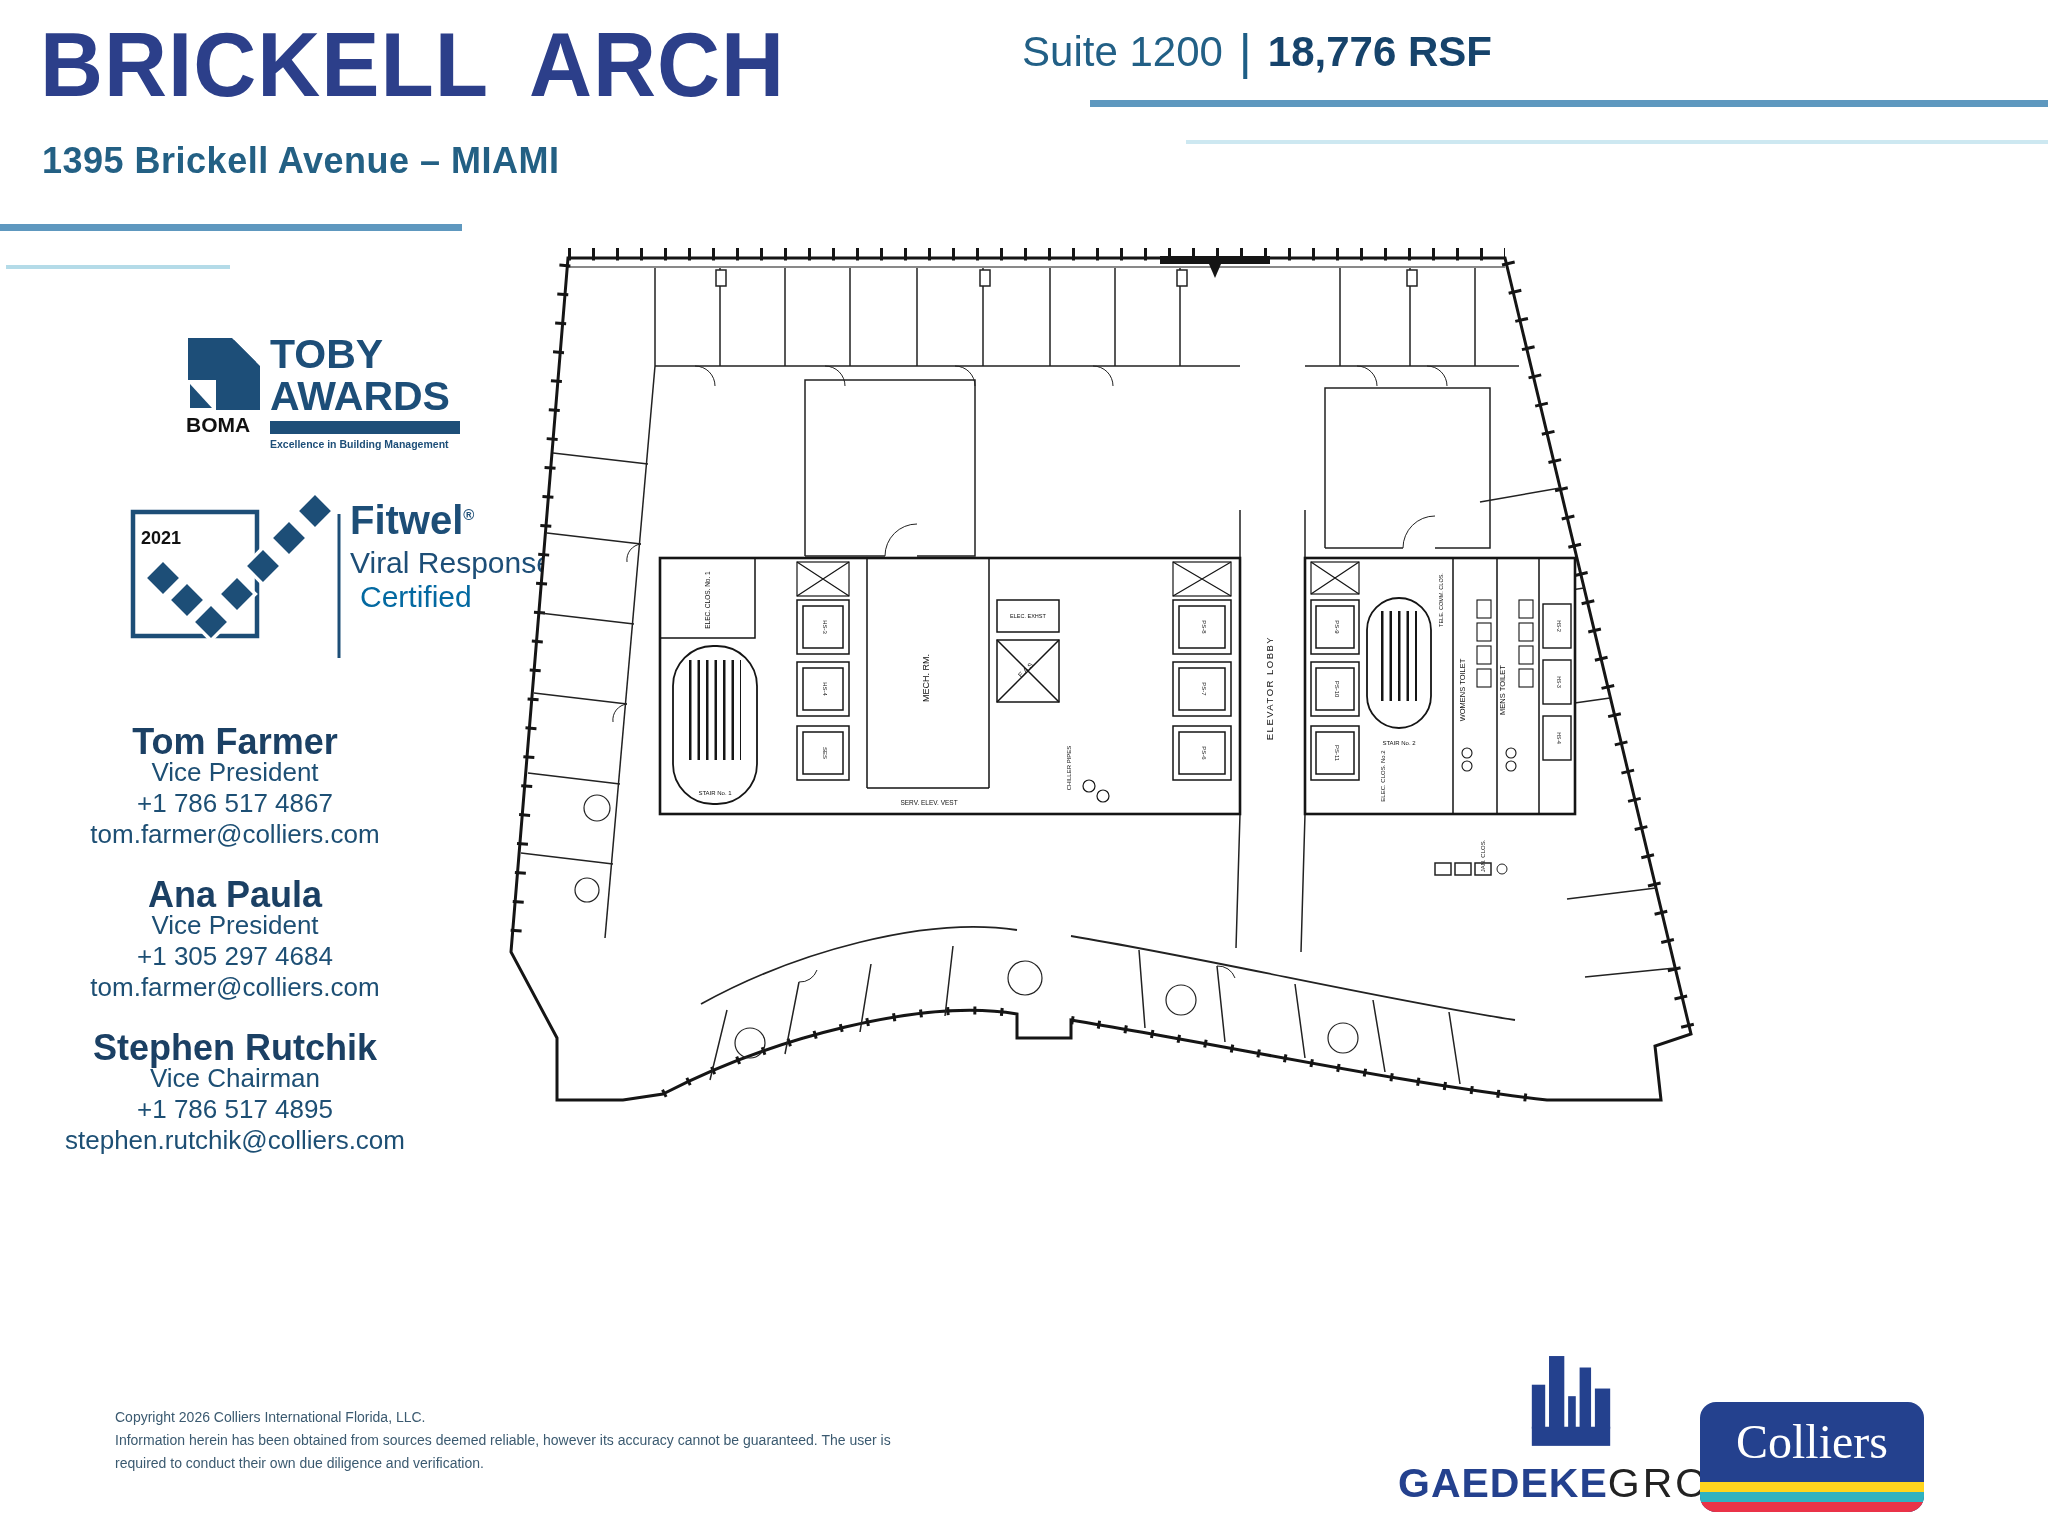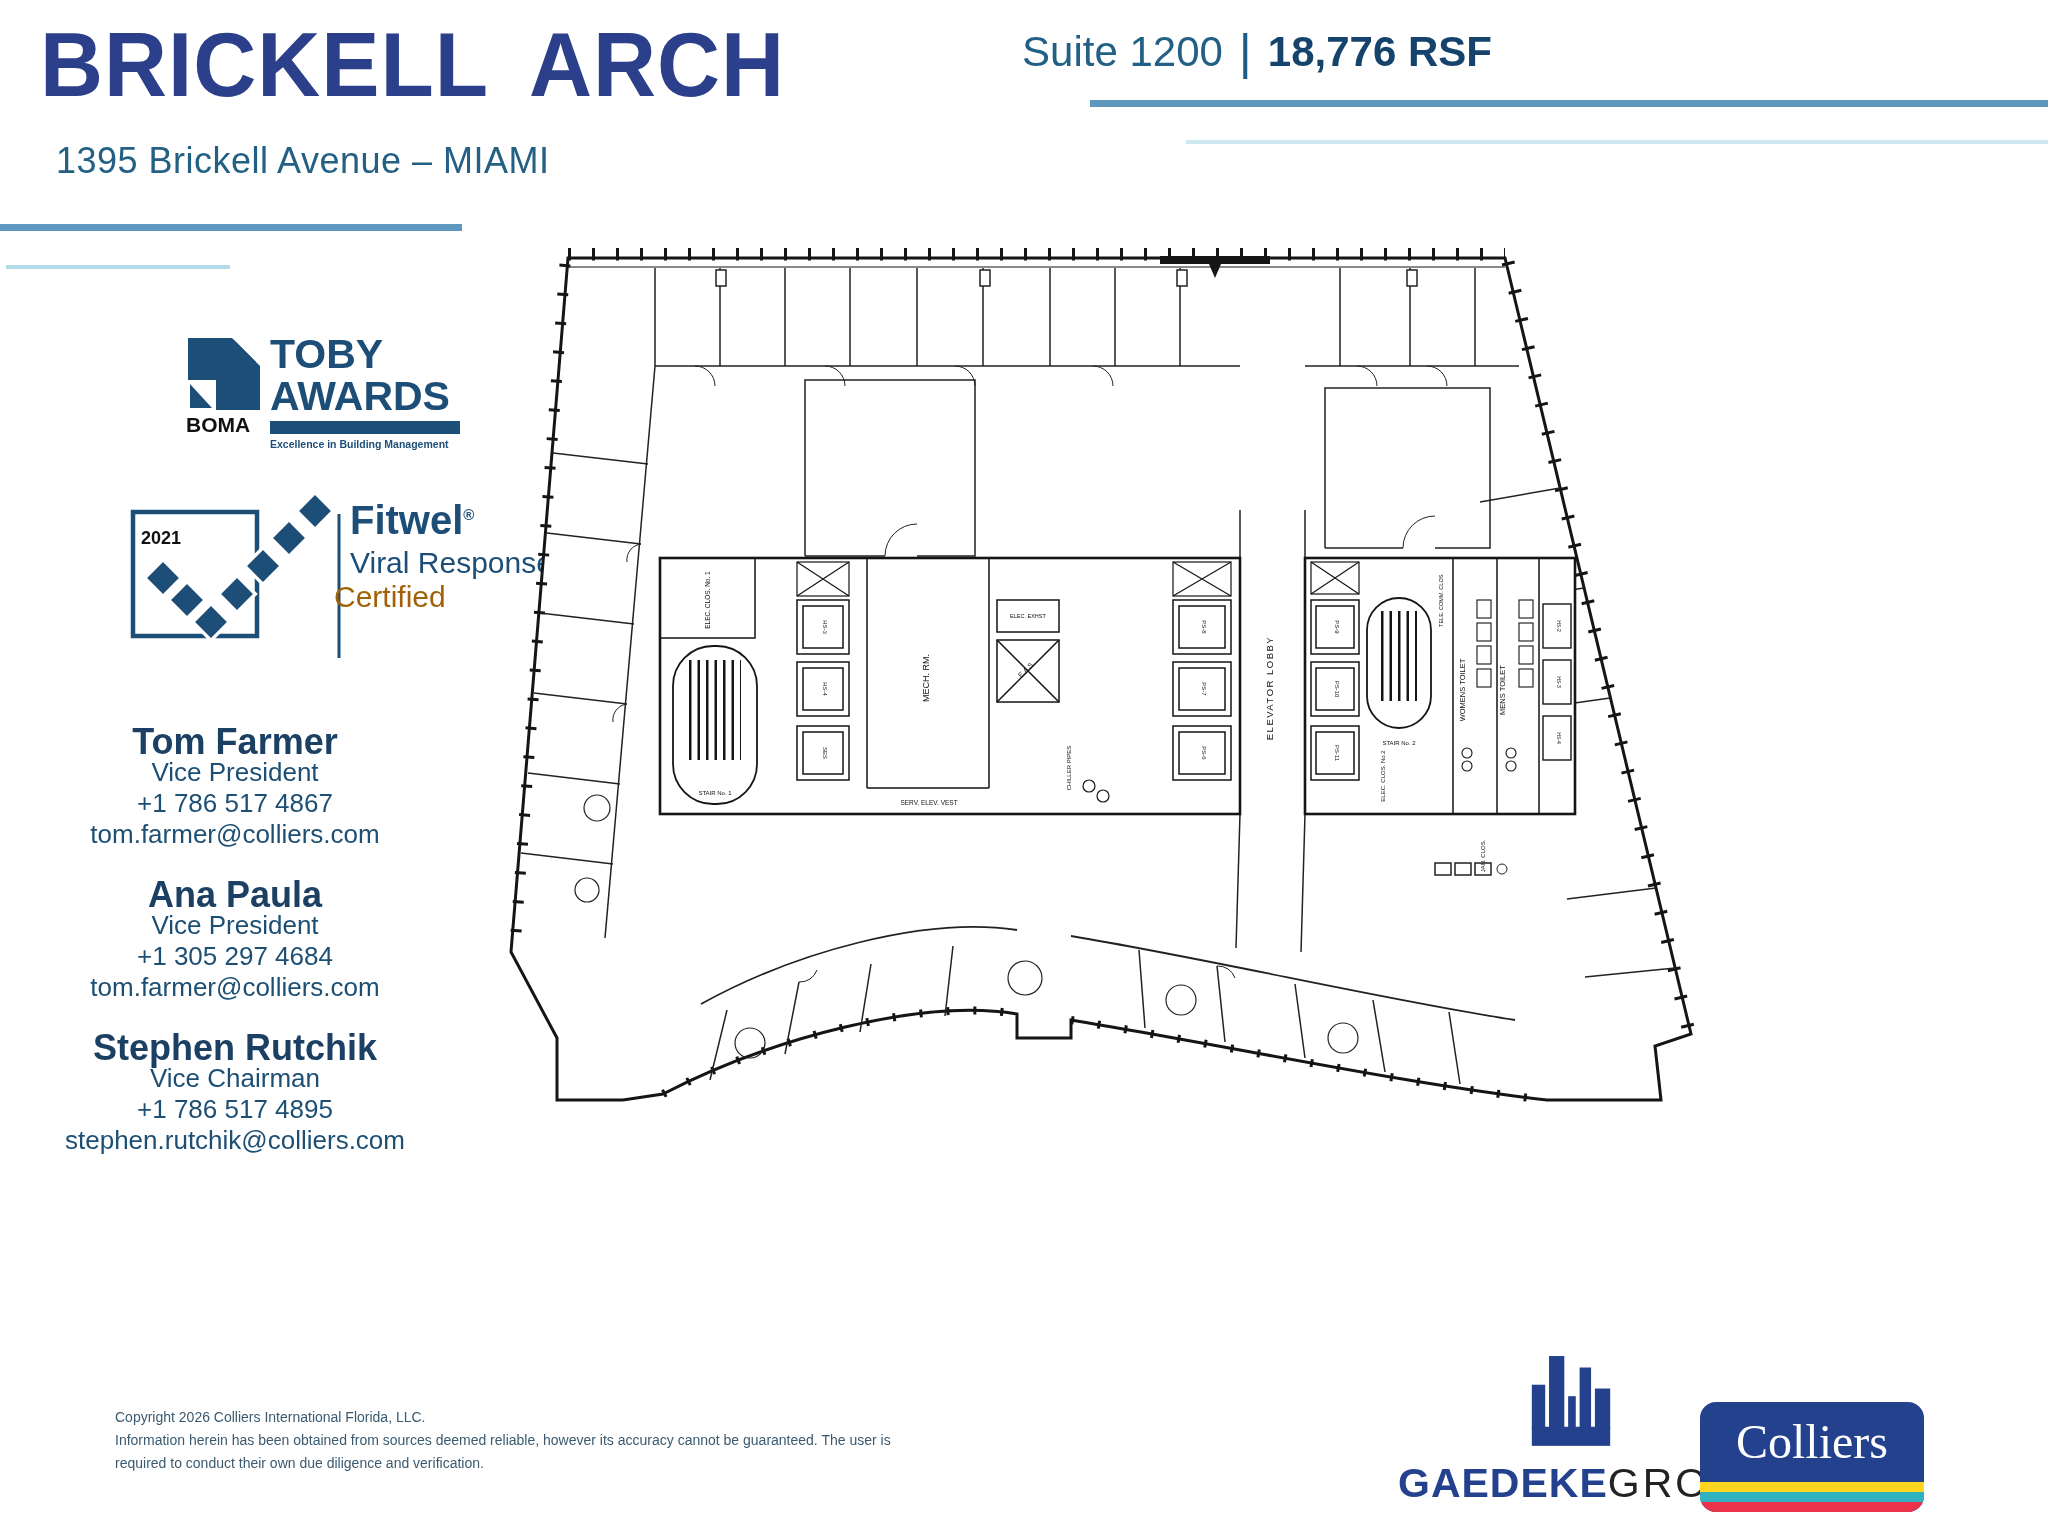--- a/index.html
+++ b/index.html
@@ -2,38 +2,38 @@
 <html><head>
 <meta charset="utf-8">
 <style>
   html,body{margin:0;padding:0;background:#fff;}
   #page{position:relative;width:2048px;height:1536px;background:#fff;overflow:hidden;
         font-family:"Liberation Sans",sans-serif;}
   .abs{position:absolute;}
   
   .title{left:40px;top:14px;font-size:90px;font-weight:700;color:#2c3f8a;letter-spacing:1px;
          word-spacing:20px;transform:scaleX(.97);transform-origin:left top;white-space:nowrap;}
-  .address{left:56px;top:140px;font-size:36px;color:#236084;letter-spacing:.5px;}
+  .address{left:42px;top:140px;font-size:36px;color:#236084;letter-spacing:.5px;font-weight:bold;}
   .suite-line{top:20px;right:556px;font-size:42px;color:#226086;white-space:nowrap;margin-left:36px;}
   .suite-sep{font-weight:300;font-size:50px;color:#1d5e86;margin:0 16px;position:relative;top:3px;}
   .suite-rsf{font-weight:700;color:#16436b;}
   .rule{position:absolute;}
   .rule.r1{left:0;top:224px;width:462px;height:7px;background:#5e98bf;}
   .rule.r2{left:6px;top:265px;width:224px;height:4px;background:#b4dbe8;}
   .rule.r3{left:1090px;top:100px;width:958px;height:7px;background:#5e98bf;}
   .rule.r4{left:1186px;top:140px;width:862px;height:4px;background:#cde8f1;}
   
   .toby-line{left:270px;font-size:41px;font-weight:700;color:#1d4e78;line-height:40px;white-space:nowrap;}
   .toby-bar{left:270px;top:421px;width:190px;height:13px;background:#1d4e78;}
   .toby-tag{left:270px;top:438px;font-size:10.5px;font-weight:700;color:#1d4e78;}
   
   .fit-brand{left:350px;top:498px;font-size:40px;font-weight:700;color:#1d4e77;}
   .fit-brand sup{font-size:15px;}
   .fit-l1{left:350px;top:546px;font-size:30px;color:#1d4e77;}
-  .fit-l2{left:334px;top:580px;font-size:30px;color:#a16207;}
+  .fit-l2{left:360px;top:580px;font-size:30px;color:#0369a1;}
   
   .contacts{left:15px;top:726px;width:440px;text-align:center;color:#1d4f74;}
   .contact{margin-bottom:29px;}
   .c-name{font-size:36px;font-weight:700;color:#1b4064;line-height:31px;}
   .c-line{font-size:26px;line-height:31px;}
   
   .copyright{left:115px;top:1406px;font-size:14px;line-height:23px;color:#3b5a70;}
   .gaedeke-text{left:1398px;top:1460px;font-size:41px;white-space:nowrap;}
   .gaedeke-bold{font-weight:700;color:#24418e;letter-spacing:1px;}
   .gaedeke-light{font-weight:400;color:#222;letter-spacing:3px;}

